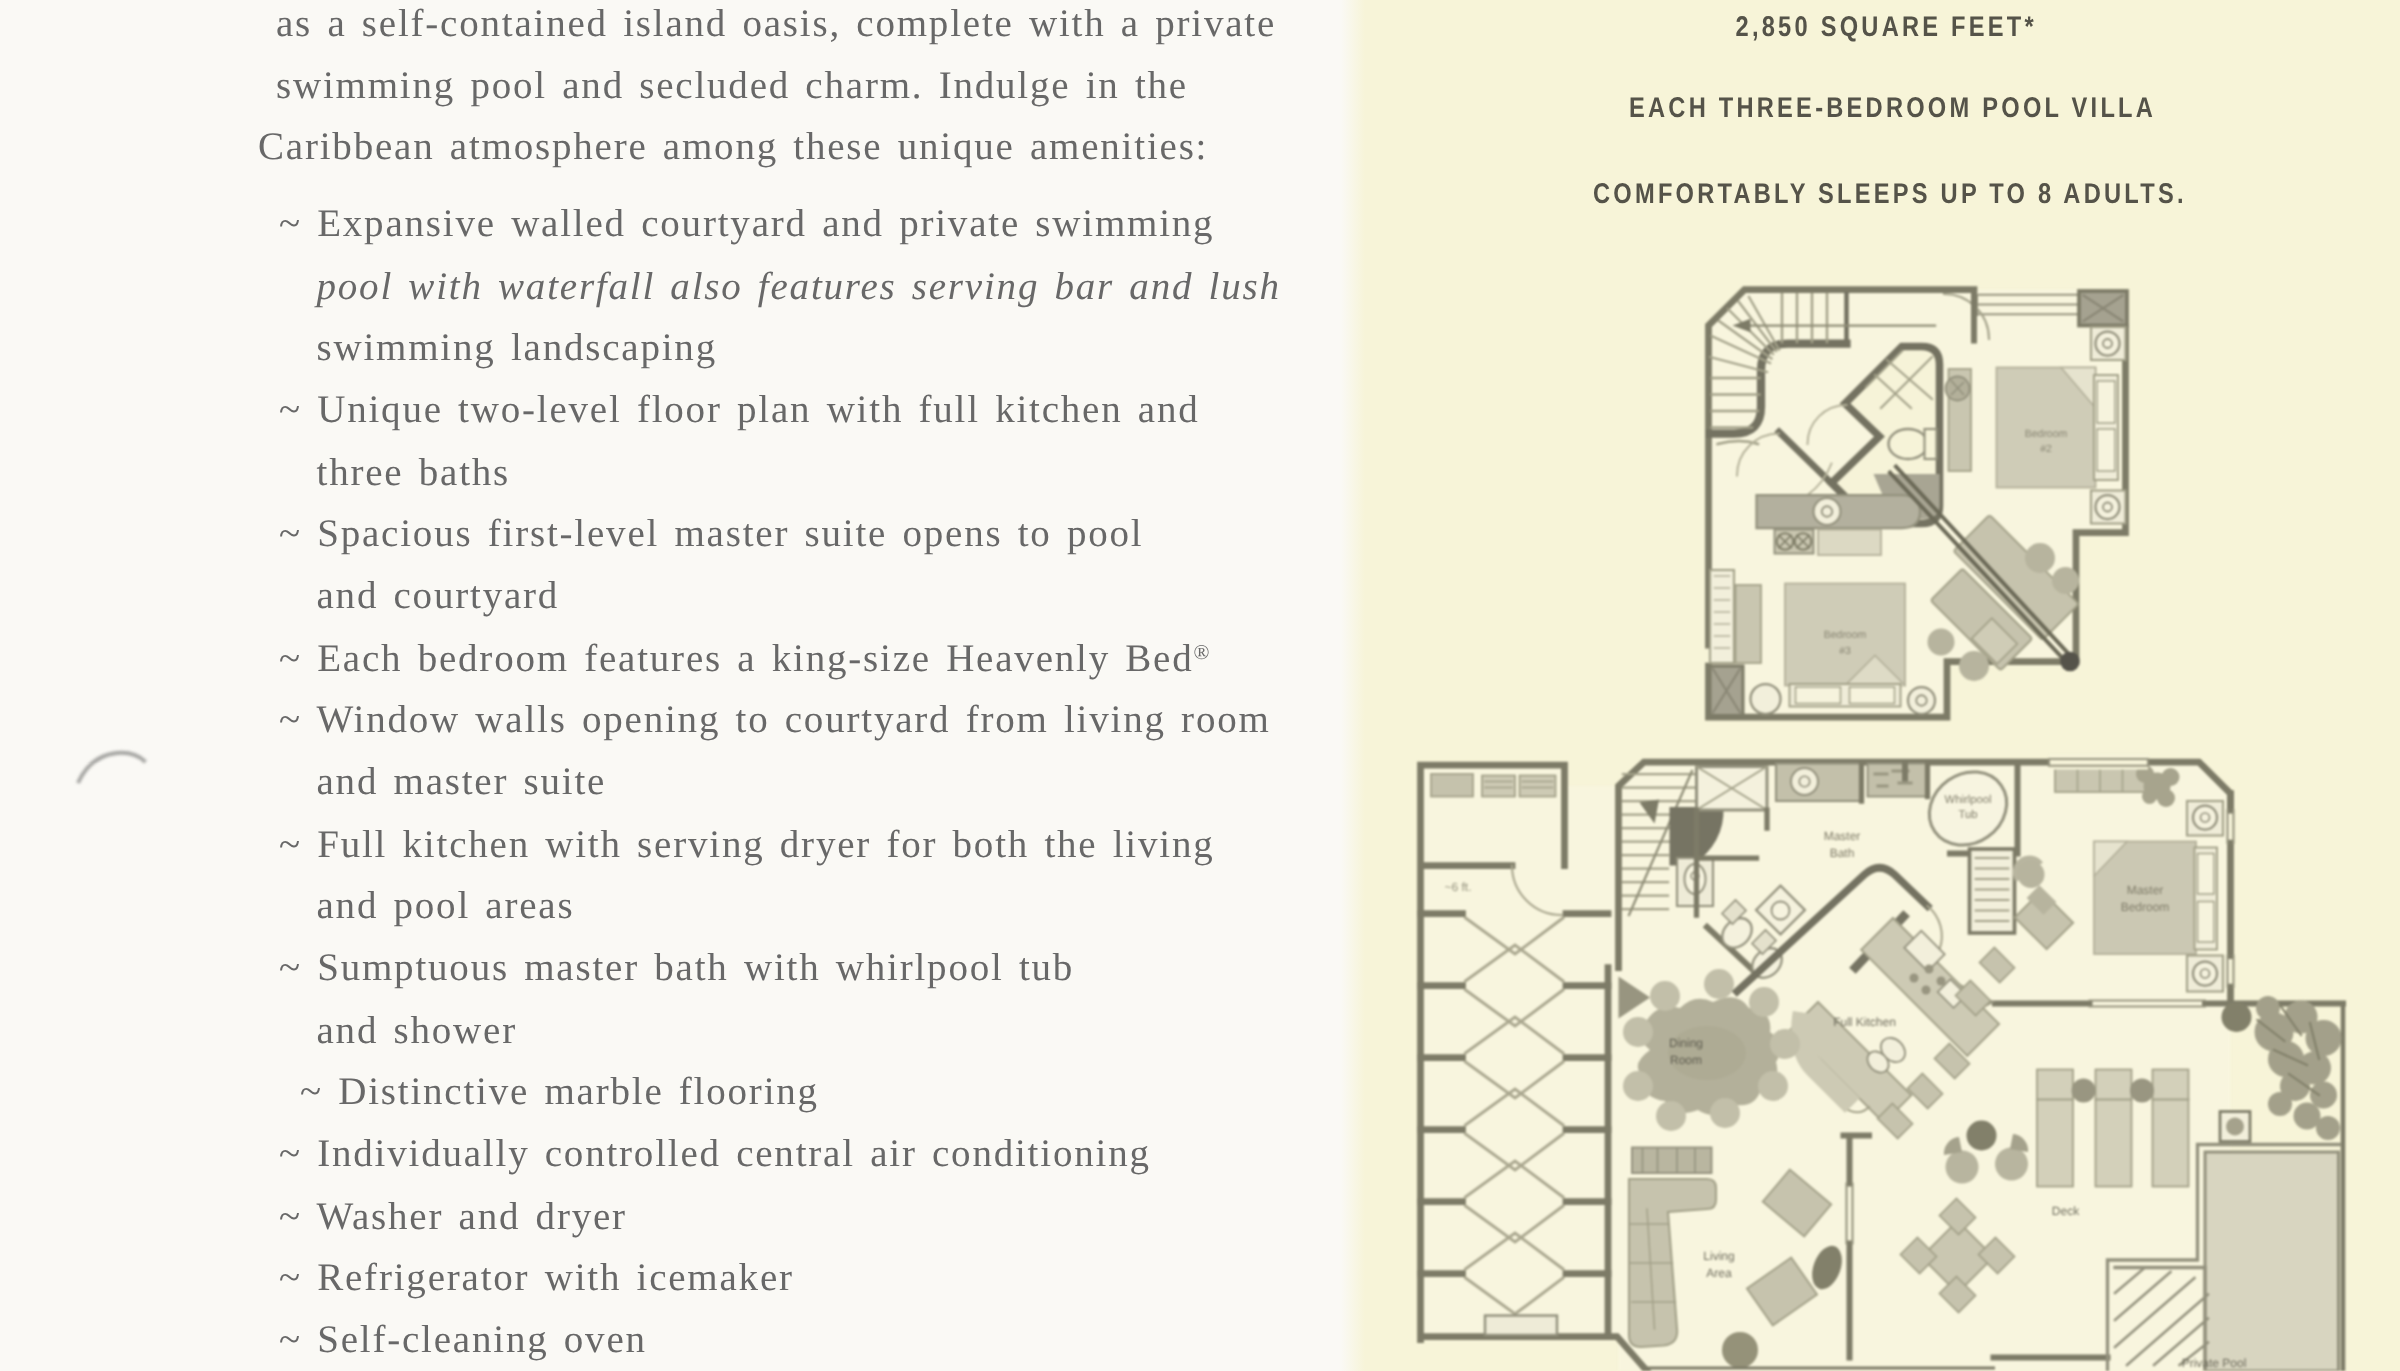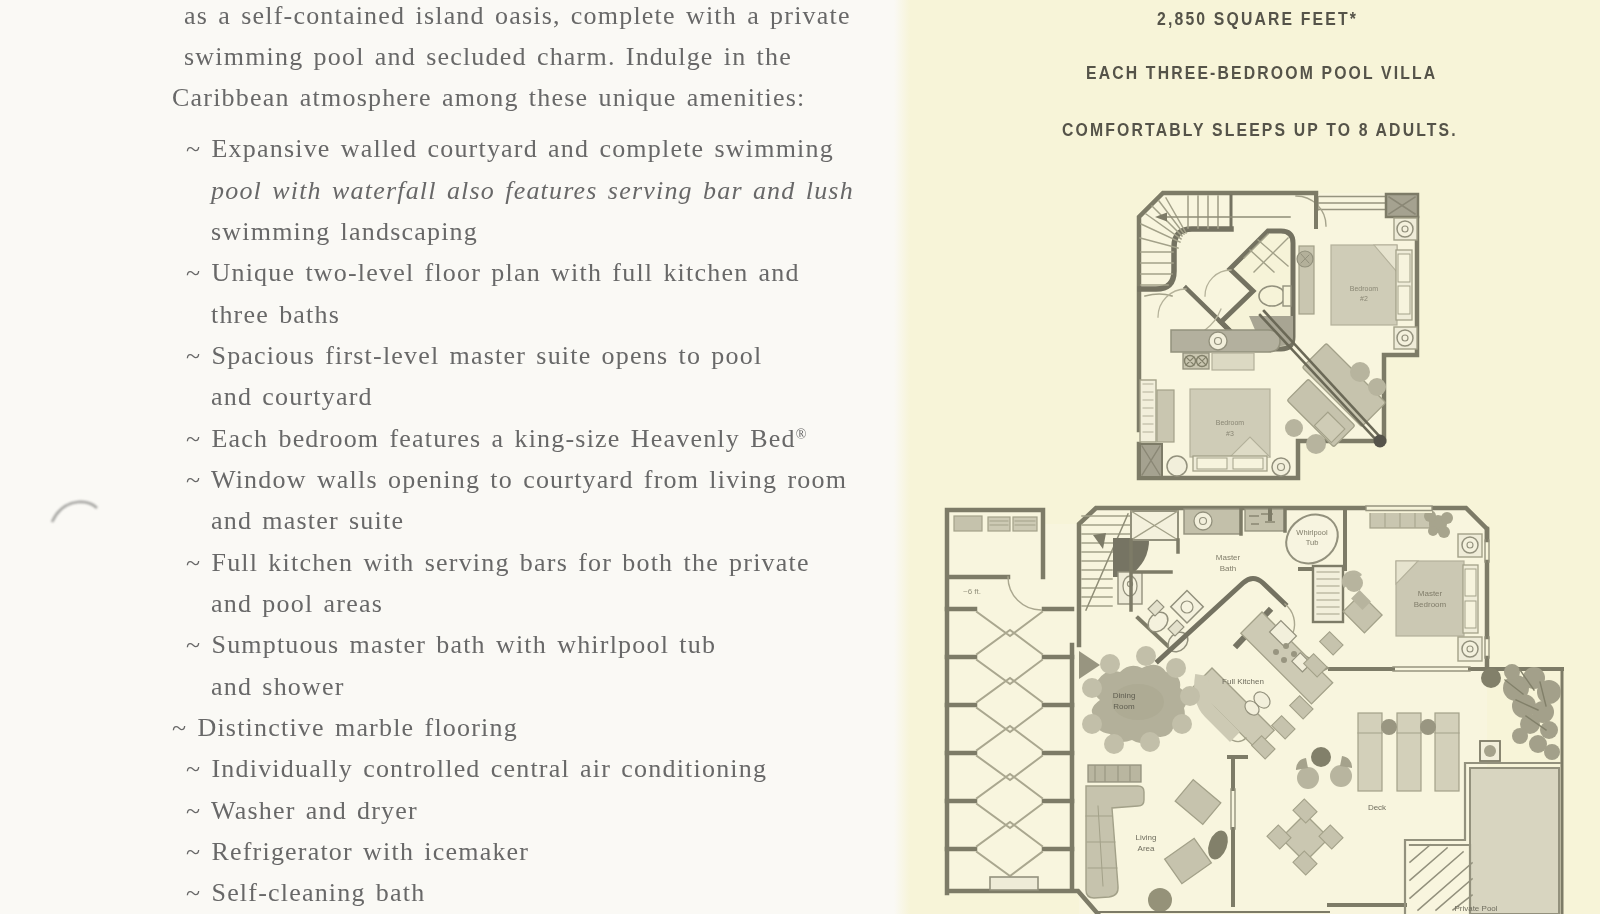--- a/index.html
+++ b/index.html
@@ -17,39 +17,39 @@
 <div style="position:absolute;left:894px;top:0;width:16px;height:914px;background:linear-gradient(90deg,#faf9f5,#f7f4d8);"></div>
 
 <svg style="position:absolute;left:40px;top:490px;filter:blur(1px);" width="80" height="50" viewBox="0 0 80 50">
     <path d="M 12 32 Q 20 14 38 12 Q 50 11 57 18" fill="none" stroke="#a5a5a2" stroke-width="2.6"></path>
   </svg>
 
 <div id="L1" class="serifline" style="left:184px;top:1px;">as a self-contained island oasis, complete with a private</div>
 <div id="L2" class="serifline" style="left:184px;top:42px;">swimming pool and secluded charm. Indulge in the</div>
 <div id="L3" class="serifline" style="left:172px;top:83px;">Caribbean atmosphere among these unique amenities:</div>
 
-<div id="L4" class="serifline" style="left:186px;top:134px;">~ Expansive walled courtyard and complete swimming</div>
+<div id="L4" class="serifline" style="left:186px;top:134px;">~ Expansive walled courtyard and private swimming</div>
 <div id="L5" class="serifline" style="left:211px;top:176px;font-style:italic;">pool with waterfall also features serving bar and lush</div>
 <div id="L6" class="serifline" style="left:211px;top:217px;">swimming landscaping</div>
 <div id="L7" class="serifline" style="left:186px;top:258px;">~ Unique two-level floor plan with full kitchen and</div>
 <div id="L8" class="serifline" style="left:211px;top:300px;font-family:Liberation Serif, serif;">three baths</div>
 <div id="L9" class="serifline" style="left:186px;top:341px;">~ Spacious first-level master suite opens to pool</div>
 <div id="L10" class="serifline" style="left:211px;top:382px;">and courtyard</div>
 <div id="L11" class="serifline" style="left:186px;top:424px;">~ Each bedroom features a king-size Heavenly Bed<span style="font-size:14px;vertical-align:8px;">®</span></div>
 <div id="L12" class="serifline" style="left:186px;top:465px;">~ Window walls opening to courtyard from living room</div>
 <div id="L13" class="serifline" style="left:211px;top:506px;text-align:right;">and master suite</div>
-<div id="L14" class="serifline" style="left:186px;top:548px;">~ Full kitchen with serving bars for both the private</div>
+<div id="L14" class="serifline" style="left:186px;top:548px;">~ Full kitchen with serving dryer for both the living</div>
 <div id="L15" class="serifline" style="left:211px;top:589px;">and pool areas</div>
 <div id="L16" class="serifline" style="left:186px;top:630px;">~ Sumptuous master bath with whirlpool tub</div>
 <div id="L17" class="serifline" style="left:211px;top:672px;">and shower</div>
-<div id="L18" class="serifline" style="left:172px;top:713px;">~ Distinctive marble flooring</div>
+<div id="L18" class="serifline" style="left:200px;top:713px;">~ Distinctive marble flooring</div>
 <div id="L19" class="serifline" style="left:186px;top:754px;">~ Individually controlled central air conditioning</div>
 <div id="L20" class="serifline" style="left:186px;top:796px;">~ Washer and dryer</div>
 <div id="L21" class="serifline" style="left:186px;top:837px;">~ Refrigerator with icemaker</div>
-<div id="L22" class="serifline" style="left:186px;top:878px;">~ Self-cleaning bath</div>
+<div id="L22" class="serifline" style="left:186px;top:878px;">~ Self-cleaning oven</div>
 
 <div id="H1" class="hdr" style="left:1157px;top:8px;">2,850 SQUARE FEET*</div>
 
 <div id="H2" class="hdr" style="left:1086px;top:62px;">EACH THREE-BEDROOM POOL VILLA</div>
 
 <div id="H3" class="hdr" style="left:1062px;top:119px;">COMFORTABLY SLEEPS UP TO 8 ADULTS.</div>
 
 <svg id="plans" style="position:absolute;left:0;top:0;filter:blur(0.55px);" width="1600" height="914" viewBox="0 0 1600 914" fill="none">
 
 <g stroke-linecap="square">

